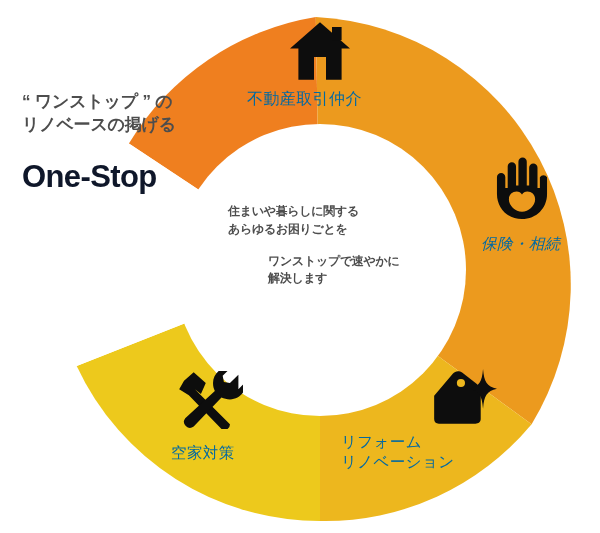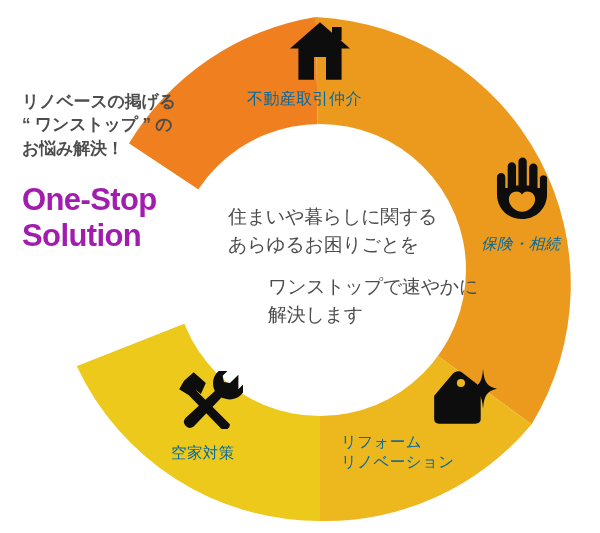--- a/index.html
+++ b/index.html
@@ -45,34 +45,34 @@
     line-height: 1.38;
     color: #4d4d4d;
     letter-spacing: -0.2px;
     white-space: nowrap;
   }
   .headline {
     margin-top: 22px;
     font-size: 31px;
     font-weight: bold;
     line-height: 1.14;
-    color: #a21caf;
+    color: #0f172a;
     letter-spacing: -0.6px;
   }
 
   
   .center-copy {
     position: absolute;
     left: 228px;
     top: 203px;
     width: 230px;
   }
   .center-copy .para {
-    font-size: 19px;
-    font-weight: normal;
+    font-size: 12px;
+    font-weight: bold;
     line-height: 1.48;
     color: #4d4d4d;
     letter-spacing: -0.3px;
     white-space: nowrap;
   }
   .center-copy .para.second {
     margin-top: 14px;
     margin-left: 40px;
   }
 
@@ -126,26 +126,24 @@
              A 268 268 0 0 1 76.7 365.9
              L 320 270
              Z"></path>
 
     <circle cx="320" cy="270" r="146" fill="#ffffff"></circle>
 
     <path fill="#ffffff" d="M 320 270 L 76.7 365.9 L -40 300 L -40 90 L 128.9 143.6 Z"></path>
   </svg>
 
   <div class="left-block">
+    <div class="lead-line">“ ワンストップ ” の</div>
     <div class="lead-line">リノベースの掲げる</div>
-    <div class="lead-line">“ ワンストップ ” の</div>
-    <div class="lead-line">お悩み解決！</div>
     <div class="headline">
       <div>One-Stop</div>
-      <div>Solution</div>
     </div>
   </div>
 
   <div class="center-copy">
     <div class="para">
       <div>住まいや暮らしに関する</div>
       <div>あらゆるお困りごとを</div>
     </div>
     <div class="para second">
       <div>ワンストップで速やかに</div>

